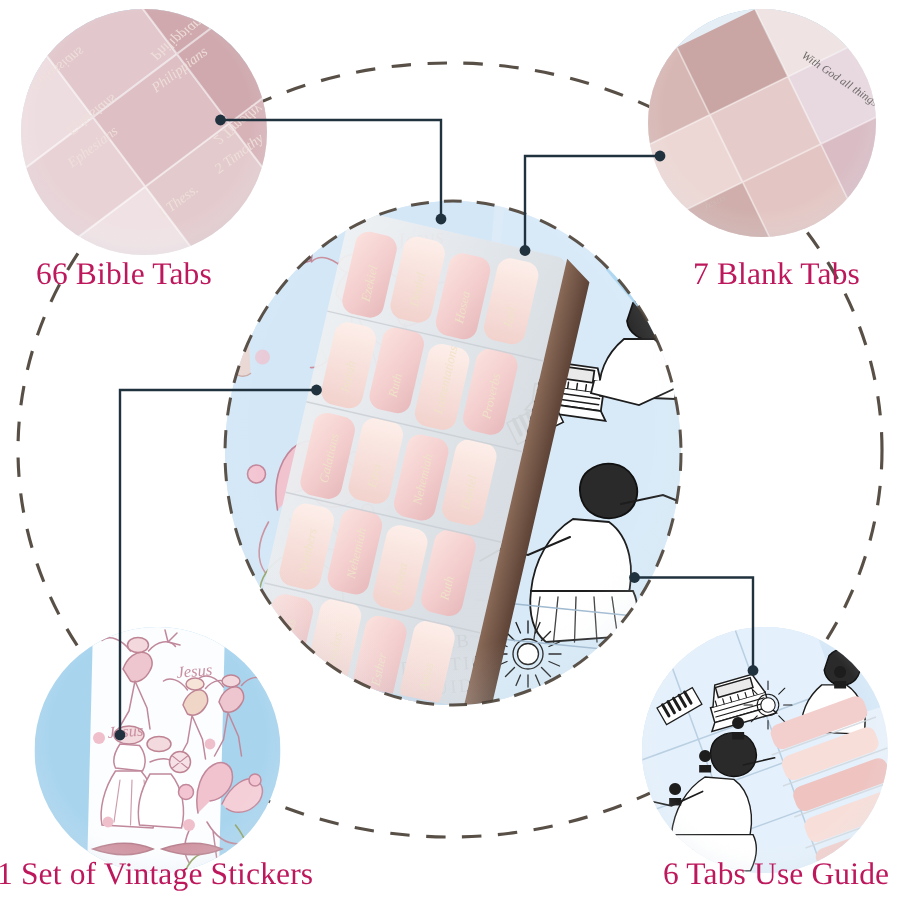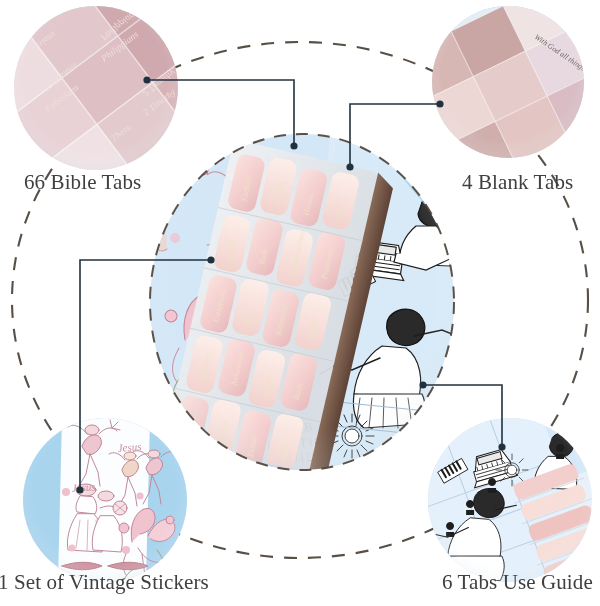--- a/index.html
+++ b/index.html
@@ -25,21 +25,21 @@
     height: 606px;
   }
   svg.layer { display: block; }
 
   
   .caption {
     position: absolute;
     font-family: "Liberation Serif", serif;
     font-size: 21px;
     letter-spacing: .1px;
-    color: #404040;
+    color: #be185d;
     white-space: nowrap;
     line-height: 1;
   }
   .cap-tl { left: 24px;  top: 172px; }
   .cap-tr { left: 462px; top: 172px; }
   .cap-bl { left: -2px;  top: 572px; }
   .cap-br { left: 442px; top: 572px; }
 </style>
 </head>
 <body>
@@ -524,19 +524,19 @@
       <circle cx="350" cy="167" r="3.6"></circle>
       <circle cx="80" cy="490" r="3.6"></circle>
       <circle cx="211" cy="260" r="3.6"></circle>
       <circle cx="423" cy="385" r="3.6"></circle>
       <circle cx="502" cy="447" r="3.6"></circle>
     </g>
   </svg>
 
   <div class="caption cap-tl">66 Bible Tabs</div>
 
-  <div class="caption cap-tr">4 Blank Tabs</div>
+  <div class="caption cap-tr">7 Blank Tabs</div>
 
   <div class="caption cap-bl">1 Set of Vintage Stickers</div>
 
   <div class="caption cap-br">6 Tabs Use Guide</div>
 
 </div>
 
 </body></html>

